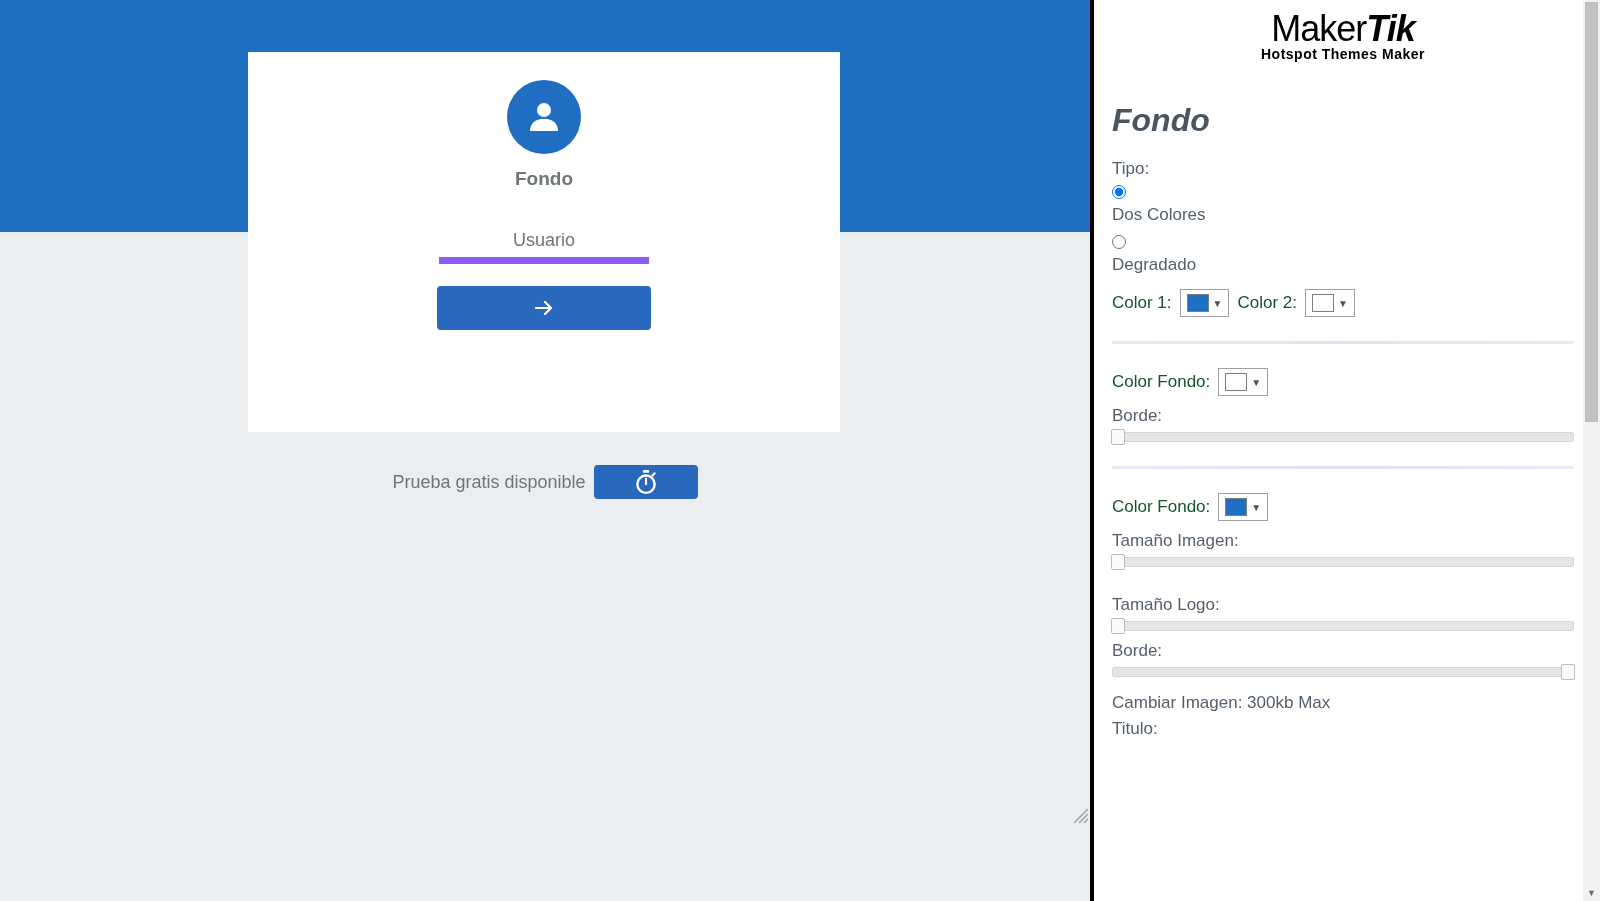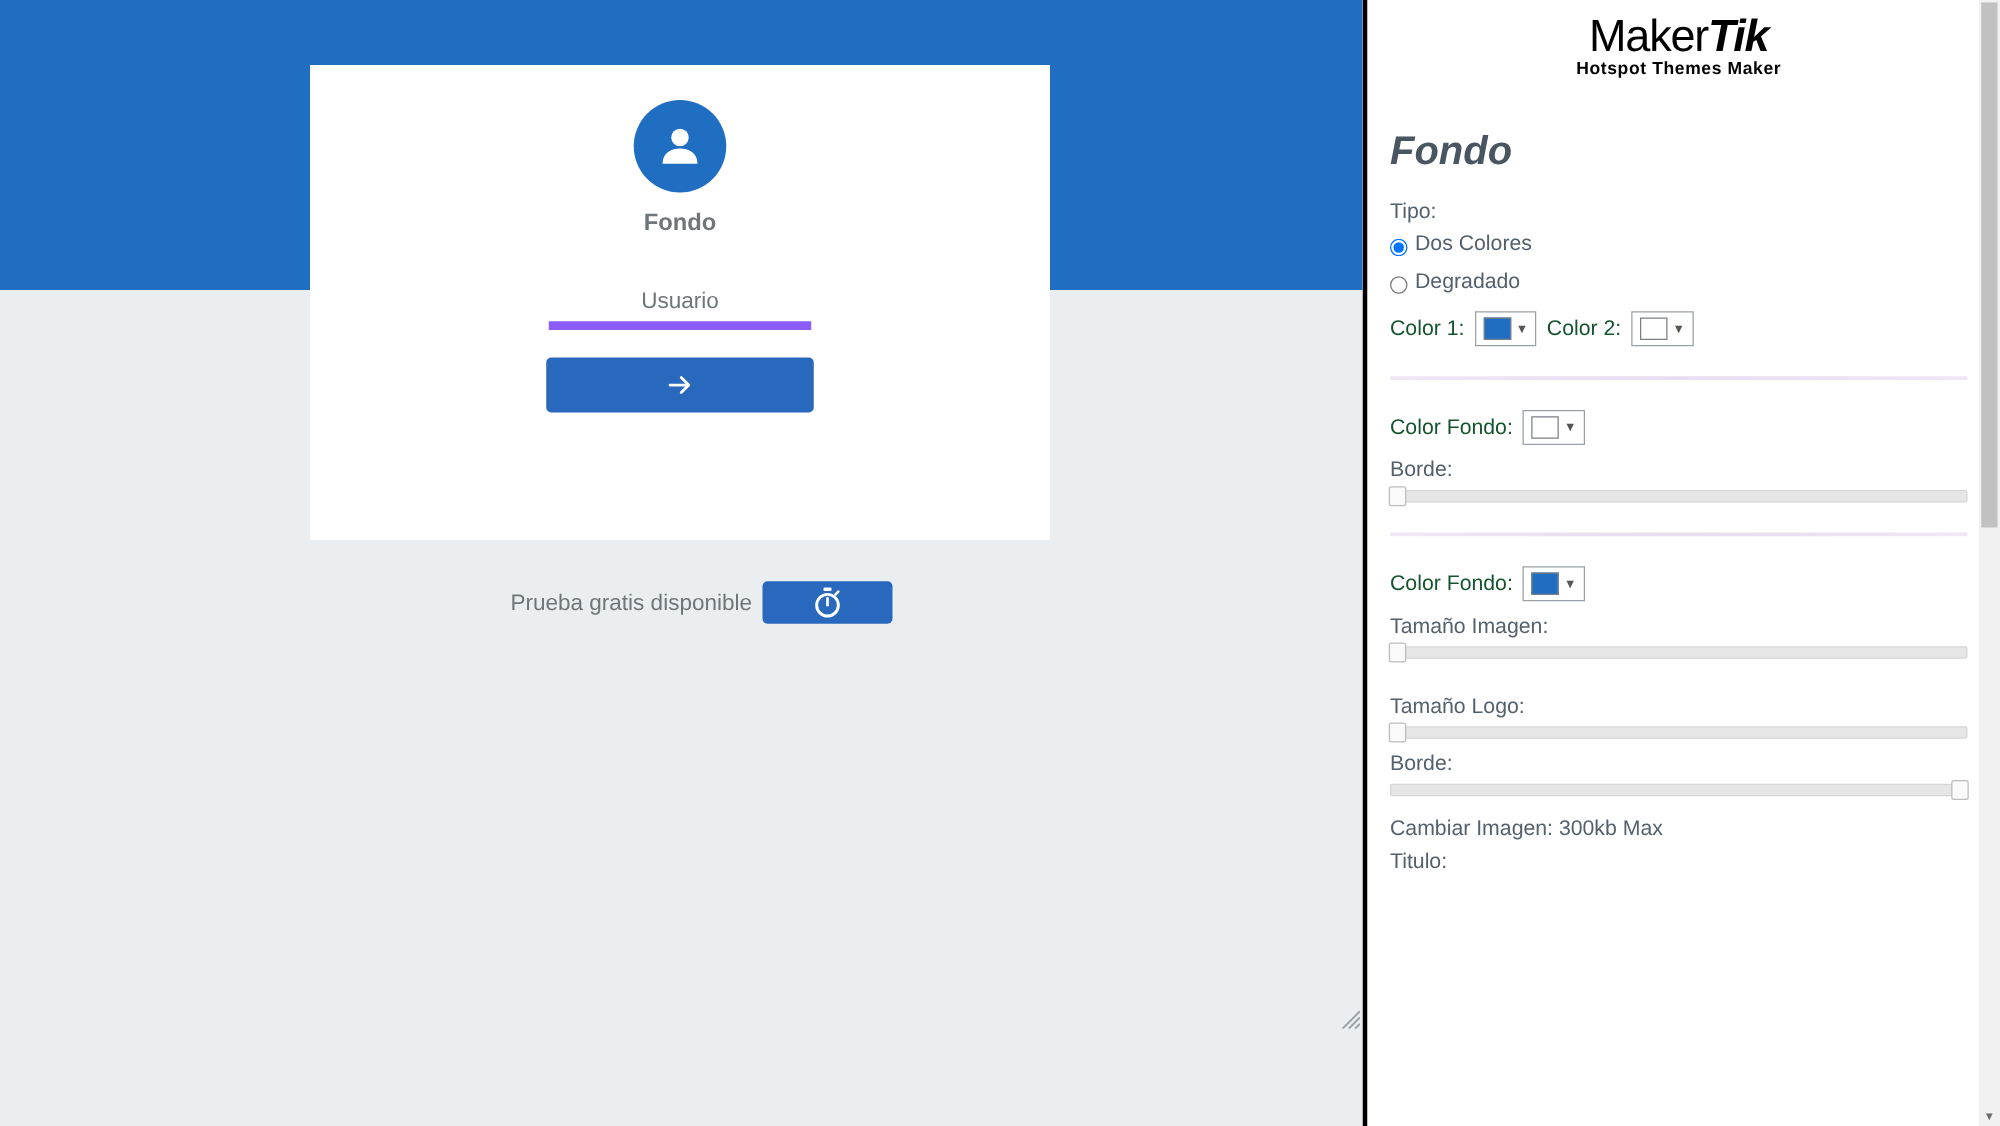--- a/index.html
+++ b/index.html
@@ -78,21 +78,21 @@
   border: none;
   border-radius: 4px;
   display: flex;
   align-items: center;
   justify-content: center;
   cursor: pointer;
 }
 .trial-row {
   position: absolute;
   top: 465px;
-  left: 16px;
+  left: 0;
   width: 100%;
   display: flex;
   align-items: center;
   justify-content: center;
   gap: 8px;
 }
 .trial-text {
   color: #6f7578;
   font-size: 18px;
 }
@@ -155,25 +155,26 @@
   margin-bottom: 20px;
   font-style: italic;
 }
 .field-label {
   font-size: 17px;
   color: #55606d;
   margin-bottom: 6px;
 }
 .radio-row {
   display: flex;
-  align-items: flex-end;
+  align-items: flex-start;
   gap: 6px;
   margin-bottom: 10px;
   font-size: 17px;
   color: #55606d;
+  flex-direction: column;
 }
 .radio-row input[type="radio"] {
   width: 14px;
   height: 14px;
   cursor: pointer;
 }
 .color-row {
   display: flex;
   align-items: center;
   gap: 8px;

